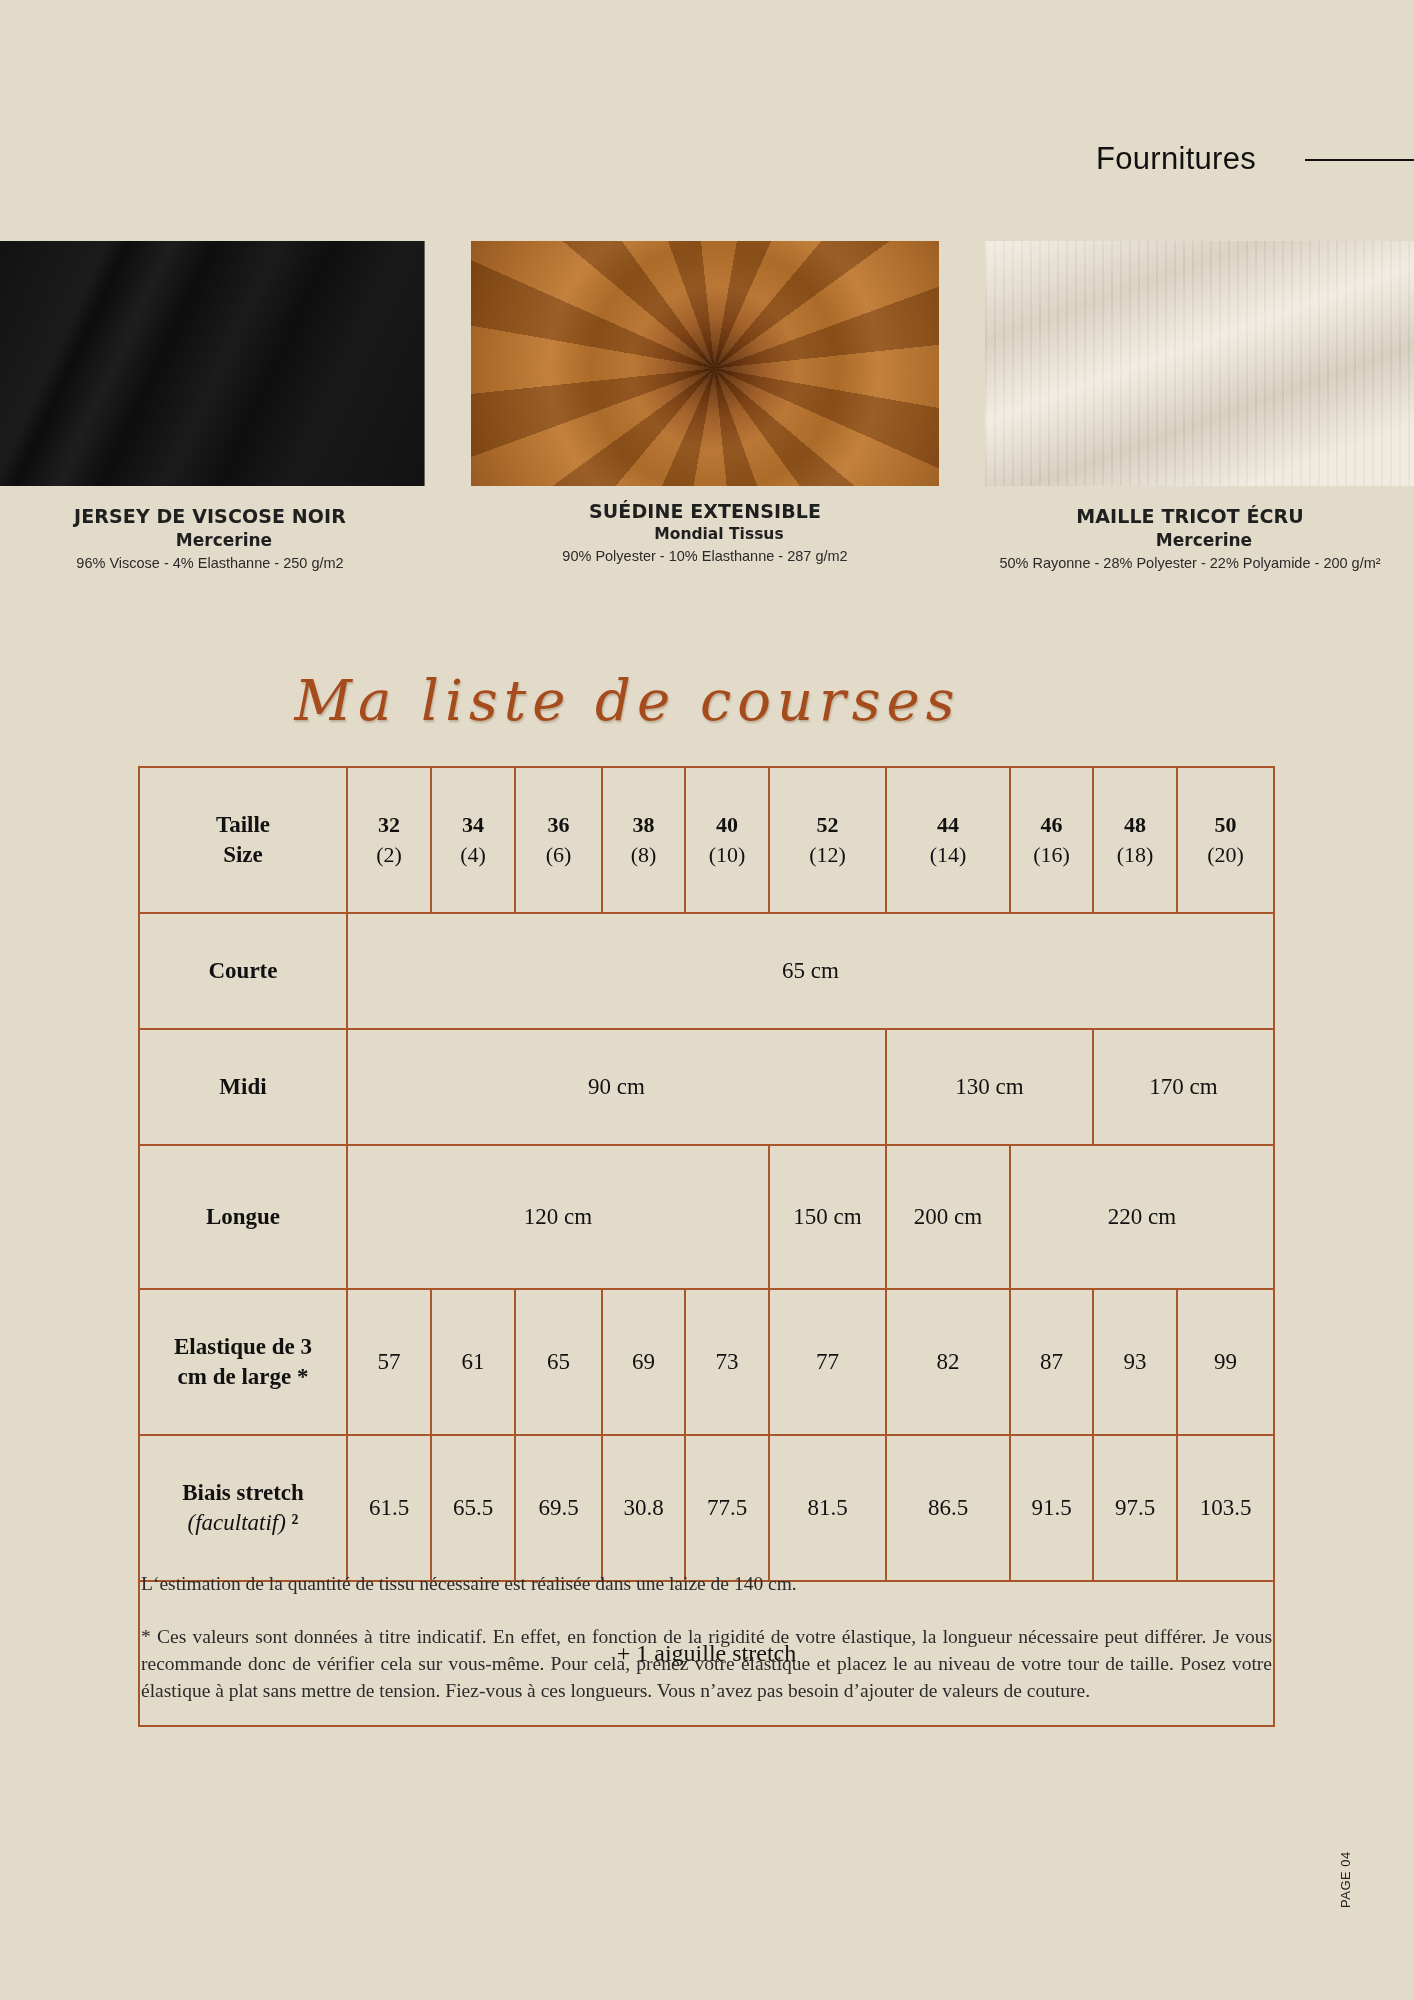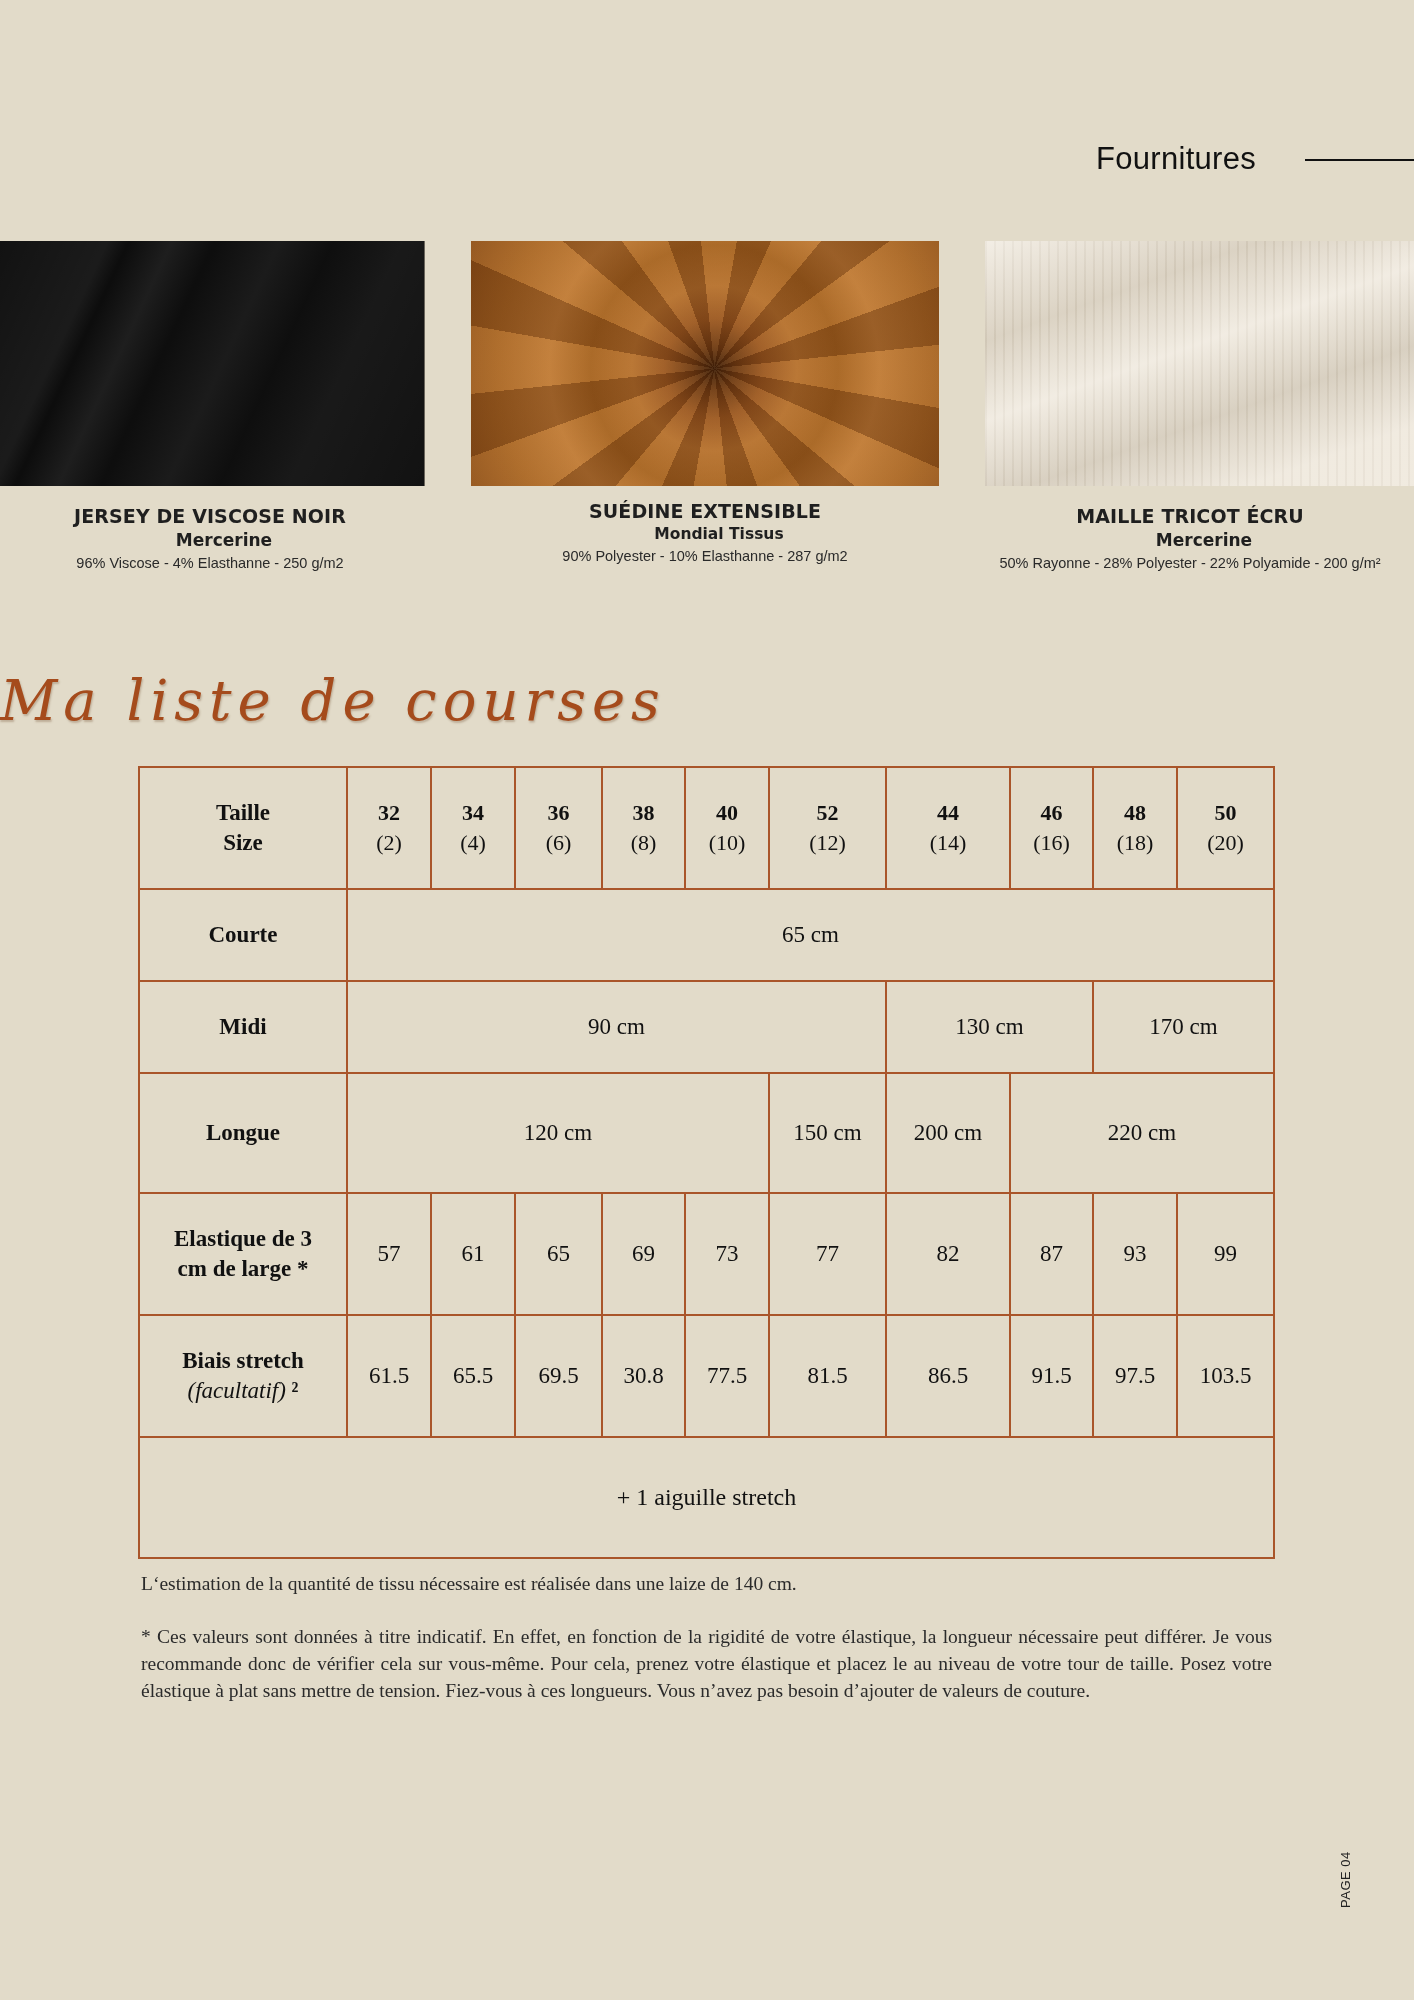--- a/index.html
+++ b/index.html
@@ -30,30 +30,30 @@
       linear-gradient(160deg, rgba(255,255,255,0.45) 0%, rgba(0,0,0,0.06) 25%, rgba(255,255,255,0.4) 45%, rgba(0,0,0,0.07) 65%, rgba(255,255,255,0.35) 85%),
       repeating-linear-gradient(90deg, rgba(170,155,130,0.18) 0 2px, rgba(255,255,255,0) 2px 9px),
       #e9e0d0; }
 
   .fabric-caption { position:absolute; text-align:center; font-family:"DejaVu Sans", sans-serif; color:#1f1f1f; }
   .fabric-name { font-weight:bold; font-size:19px; letter-spacing:0.1px; }
   .fabric-shop { font-weight:bold; font-size:17px; margin-top:3px;padding-left:28px; }
   .fabric-compo { font-family:"Liberation Sans", sans-serif; font-size:14.5px; margin-top:5px; color:#2a2a2a; }
 
   .script-title {
-    position:absolute; left:0; width:1255px; top:668px; text-align:left;
+    position:absolute; left:0; width:1255px; top:668px; text-align:center;
     font-family:"DejaVu Serif", serif; font-style:italic; font-size:56px; color:#a54b1c;
     letter-spacing:6px; text-shadow: 1px 2px 2px rgba(120,90,60,0.35);
   }
 
   table.sizes {
     position:absolute; left:138px; top:766px; width:1135px; border-collapse:collapse;
     table-layout:fixed; font-family:"Liberation Serif", serif; color:#111;
   }
-  table.sizes td { border:2px solid #a9552a; text-align:center; vertical-align:middle; padding:4px; }
+  table.sizes td { border:2px solid #a9552a; text-align:center; vertical-align:middle; padding:16px; }
   .lbl { font-weight:bold; font-size:23px; line-height:30px; }
   .lbl .sub { font-weight:bold; }
   .lbl .it { font-style:italic; font-weight:normal; }
   .num-b { font-weight:bold; font-size:22px; line-height:30px; }
   .num-n { font-size:22px; line-height:30px; }
   .val { font-size:23px; }
   .tr-head td { height:112px; }
   .tr-courte td, .tr-midi td { height:82px; }
   .tr-longue td { height:110px; }
   .tr-elast td, .tr-biais td { height:112px; }

